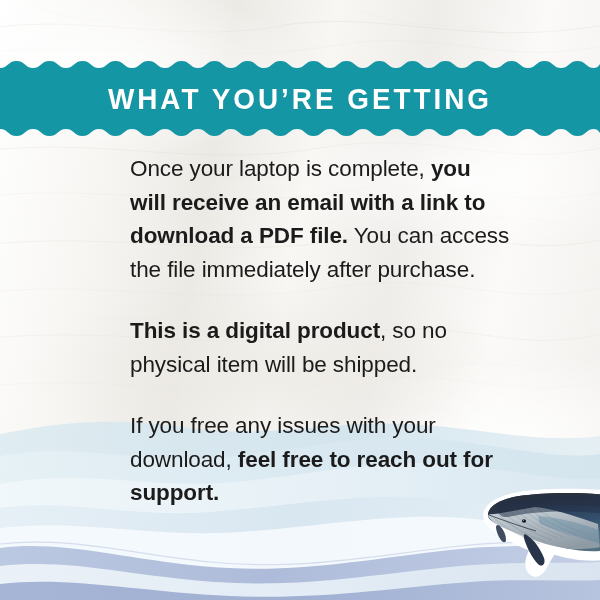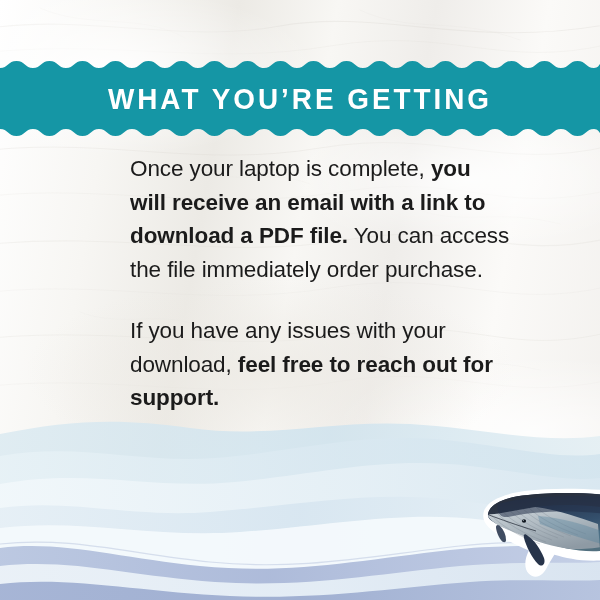--- a/index.html
+++ b/index.html
@@ -322,20 +322,23 @@
 
       <ellipse cx="46" cy="33" rx="2.1" ry="1.8" fill="#10161f"></ellipse>
       <ellipse cx="45.4" cy="32.4" rx=".6" ry=".5" fill="#b9c6cf" opacity=".8"></ellipse>
 
       <path fill="none" stroke="#1c2430" stroke-width="1" opacity=".7" d="M11 27 C 22 31, 38 37, 58 43"></path>
     </svg>
   </div>
 
   <div id="copy">
     <p>
-      <span>Once your laptop is complete, </span><b>you will receive an email with a link to download a PDF file.</b><span> You can access the file immediately order purchase.</span>
+      <span>Once your laptop is complete, </span><b>you will receive an email with a link to download a PDF file.</b><span> You can access the file immediately after purchase.</span>
     </p>
     <p>
-      <span>If you have any issues with your download, </span><b>feel free to reach out for support.</b>
+      <b>This is a digital product</b><span>, so no physical item will be shipped.</span>
+    </p>
+    <p>
+      <span>If you free any issues with your download, </span><b>feel free to reach out for support.</b>
     </p>
   </div>
 
 </div>
 
 </body></html>

